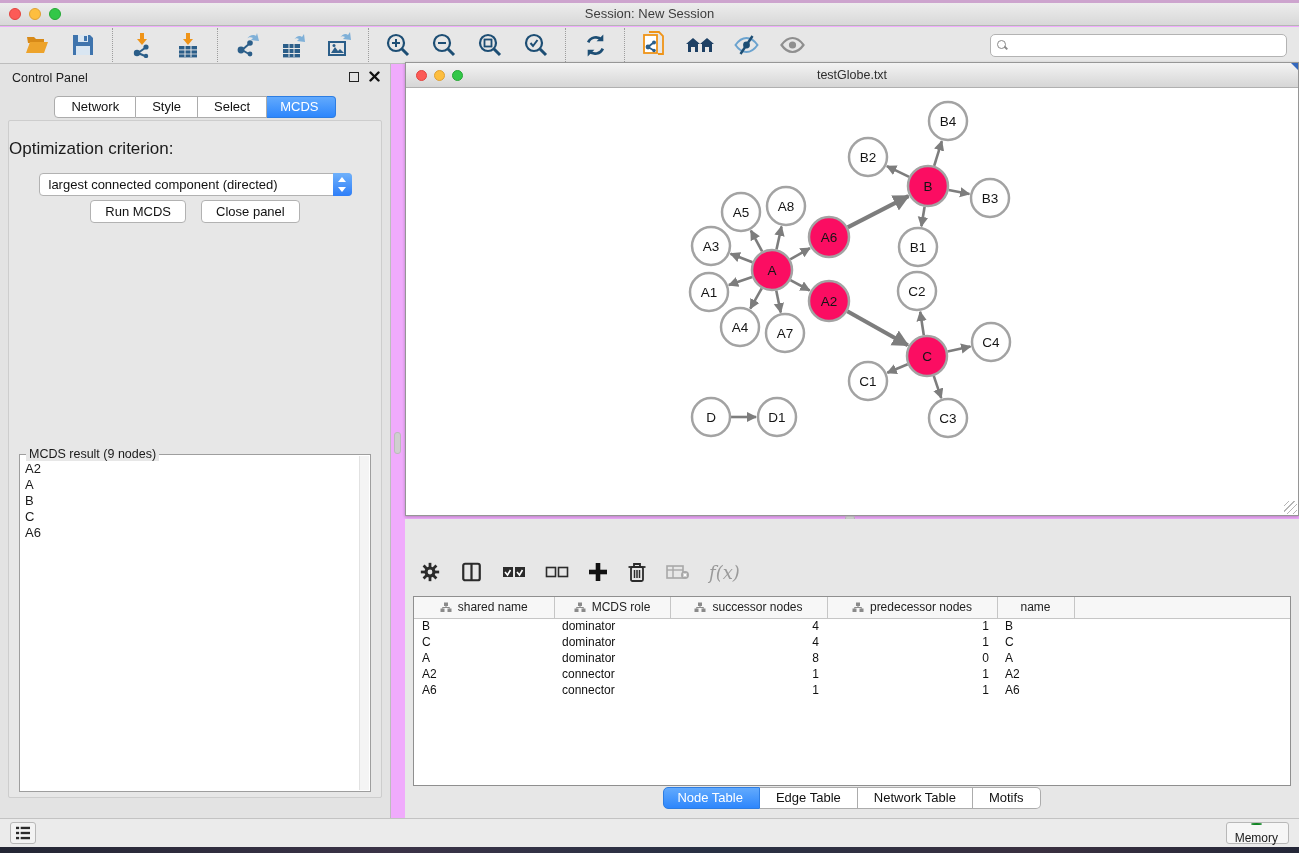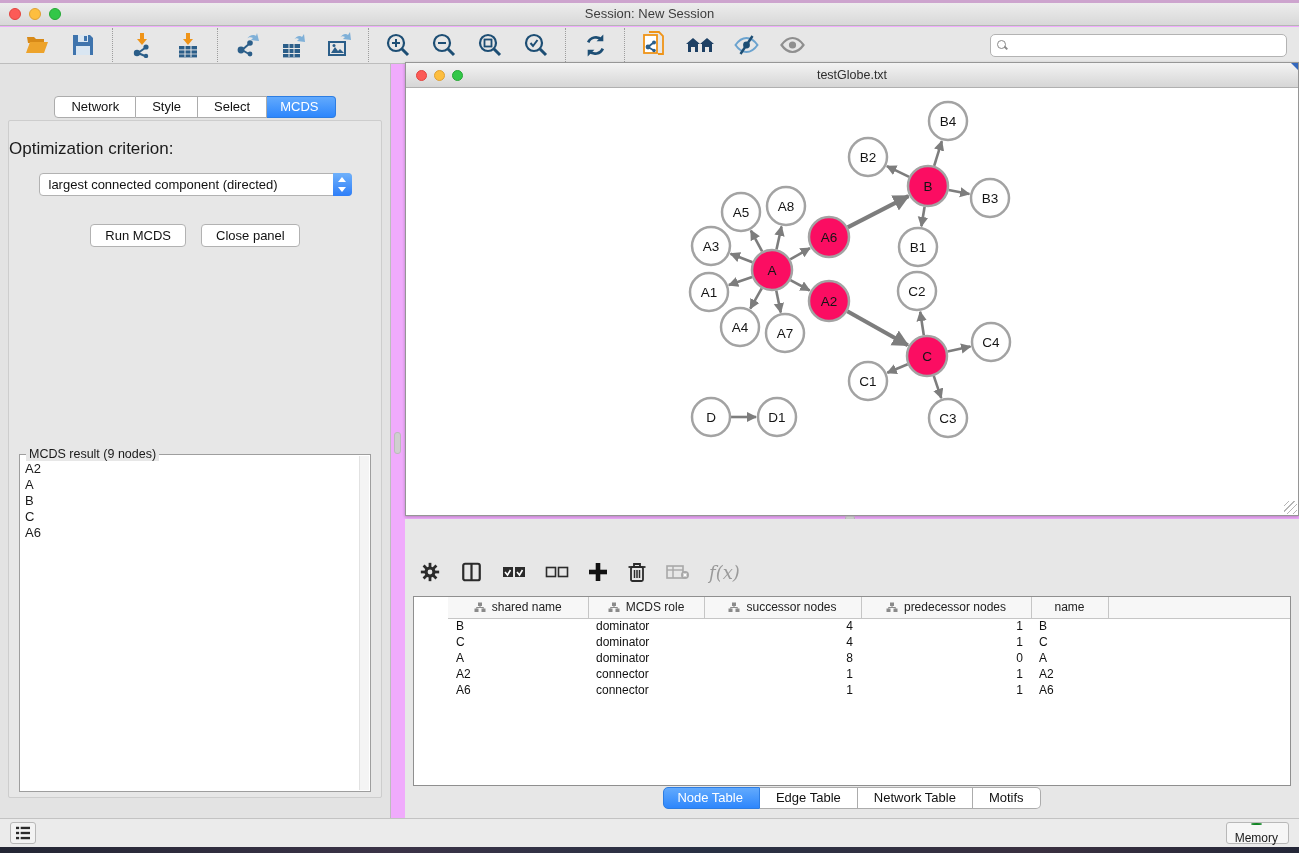--- a/index.html
+++ b/index.html
@@ -60,21 +60,21 @@
   .dropdown {
     position:relative; margin:14px auto 0; width:313px; height:23px; background:#fff;
     border:1px solid #b2b2b2; border-radius:4px; display:flex; align-items:center;
   }
   .dropdown .dval { flex:1; padding-left:9px; font-size:13px; color:#111; white-space:nowrap; overflow:hidden; }
   .stepper { width:19px; height:23px; margin-right:-1px; border-radius:0 4px 4px 0;
     background:linear-gradient(#6fb1fb,#2e7ef8); position:relative; }
   .stepper i { position:absolute; left:5px; width:0; height:0; border-left:4.5px solid transparent; border-right:4.5px solid transparent; }
   .stepper .up { top:4px; border-bottom:5px solid #fff; }
   .stepper .dn { bottom:4px; border-top:5px solid #fff; }
-  .btn-row { display:flex; justify-content:center; gap:15px; margin-top:28px; }
+  .btn-row { display:flex; justify-content:center; gap:15px; margin-top:4px; }
   .pbtn { height:23px; padding:0 14px; background:#fff; border:1px solid #b2b2b2; border-radius:4px;
           font-size:13px; line-height:21px; color:#111; cursor:default; }
   .result-box {
     position:absolute; left:10px; right:10px; top:333px; bottom:5px;
     border:1px solid #9e9e9e; background:#fff; padding:3px 0 0 5px;
   }
   .result-legend { position:absolute; top:-8px; left:6px; background:#e7e7e7; padding:0 3px; font-size:12.5px; }
   .result-list { position:absolute; left:0; right:12px; top:6px; bottom:2px; overflow:hidden; padding-left:5px; }
   .mcds-item { font-size:13px; line-height:16px; }
   .result-scroll { position:absolute; right:1px; top:1px; bottom:1px; width:10px; background:#f4f4f4; border-left:1px solid #e2e2e2; }
@@ -93,21 +93,21 @@
   .resize-grip { position:absolute; right:1px; bottom:1px; width:13px; height:13px;
     background:repeating-linear-gradient(135deg, transparent 0 3px, #b5b5b5 3px 4px); }
   .h-grip { position:absolute; left:845px; top:516px; width:10px; height:6px; border-radius:2px; background:#c9c9c9; border:1px solid #b5b5b5; }
   
   .table-panel { position:absolute; left:405px; top:519px; width:894px; height:299px; background:#e7e7e7; }
   .tp-toolbar { position:absolute; left:14px; top:34px; height:38px; display:flex; align-items:center; gap:19px; }
   .tp-ic { display:flex; align-items:center; justify-content:center; cursor:default; }
   .fx { font-family:"DejaVu Serif", serif; font-style:italic; font-size:18px; color:#9a9a9a; }
   .ntable-wrap {
     position:absolute; left:8px; right:8px; top:77px; height:190px;
-    border:1px solid #8f8f8f; background:#fff; overflow:hidden;padding-left:34px;
+    border:1px solid #8f8f8f; background:#fff; overflow:hidden;
   }
   table.ntable { border-collapse:collapse; width:100%; table-layout:fixed; font-size:12px; }
   table.ntable th {
     height:21px; background:#f7f7f7; border-bottom:1px solid #c6c6c6; border-right:1px solid #c6c6c6;
     font-weight:normal; color:#222; font-size:12px; white-space:nowrap; overflow:hidden; position:relative;
   }
   table.ntable th.filler { border-right:none; }
   table.ntable th .hwrap { display:flex; align-items:center; justify-content:center; gap:6px; }
   table.ntable td { height:16px; padding:0 8px; white-space:nowrap; overflow:hidden; color:#111; }
   td.al { text-align:left; } td.ar { text-align:right; }
@@ -308,20 +308,32 @@
         </svg>
       </div>
     </div>
     <div class="searchbox">
       <span class="mag"></span>
       <input type="text" value="" style="">
     </div>
   </div>
 
   <div class="control-panel">
+    <div class="panel-head">
+      <span class="ptitle">Control Panel</span>
+      <span class="picons">
+        <span class="float-ic"></span>
+        <svg width="11" height="11" viewBox="0 0 11 11">
+          <g stroke="#111" stroke-width="2.4" stroke-linecap="round">
+              <line x1="1.5" y1="1.5" x2="9.5" y2="9.5"></line>
+              <line x1="9.5" y1="1.5" x2="1.5" y2="9.5"></line>
+            </g>
+        </svg>
+      </span>
+    </div>
     <div class="ctabs">
       <span class="seg">Network</span>
       <span class="seg">Style</span>
       <span class="seg">Select</span>
       <span class="seg active">MCDS</span>
     </div>
     <div class="ctab-content">
       <div class="opt-label">Optimization criterion:</div>
       <div class="dropdown">
         <span class="dval">largest connected component (directed)</span>

